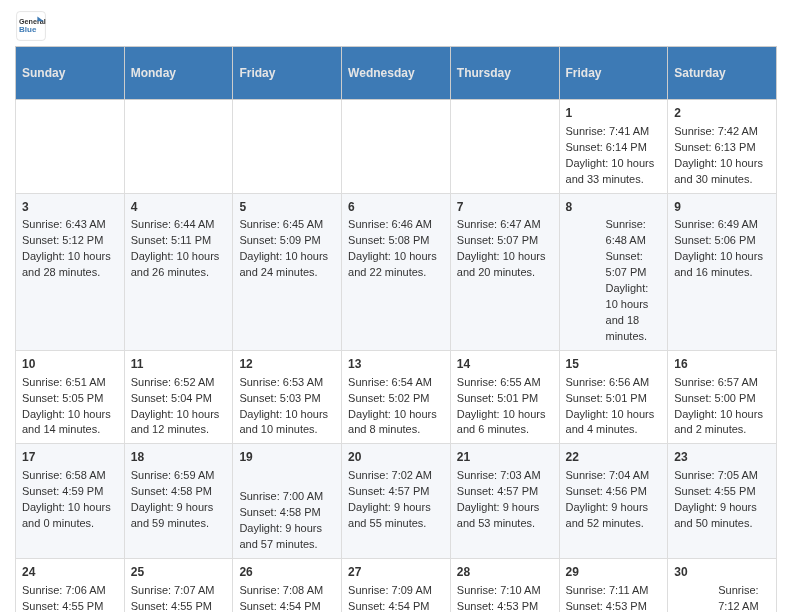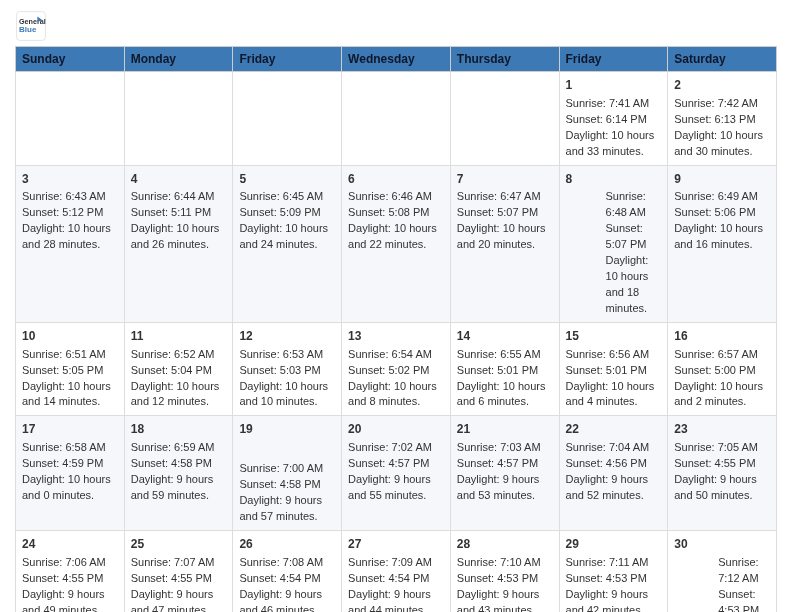--- a/index.html
+++ b/index.html
@@ -39,23 +39,23 @@
       color: #555;
       margin-top: 2px;
     }
     table {
       width: 100%;
       border-collapse: collapse;
       font-size: 10.5px;
     }
     thead tr th {
       background-color: #3d7ab5;
-      color: #0f172a;
+      color: #e5e5e5;
       text-align: left;
-      padding: 5px 6px;
+      padding: 19px 6px;
       font-size: 12px;
       font-weight: bold;
       border: 1px solid #ccc;
       margin-left: 13px;
     }
     tbody tr td {
       vertical-align: top;
       padding: 5px 6px;
       border: 1px solid #ddd;
       width: 14.28%;

